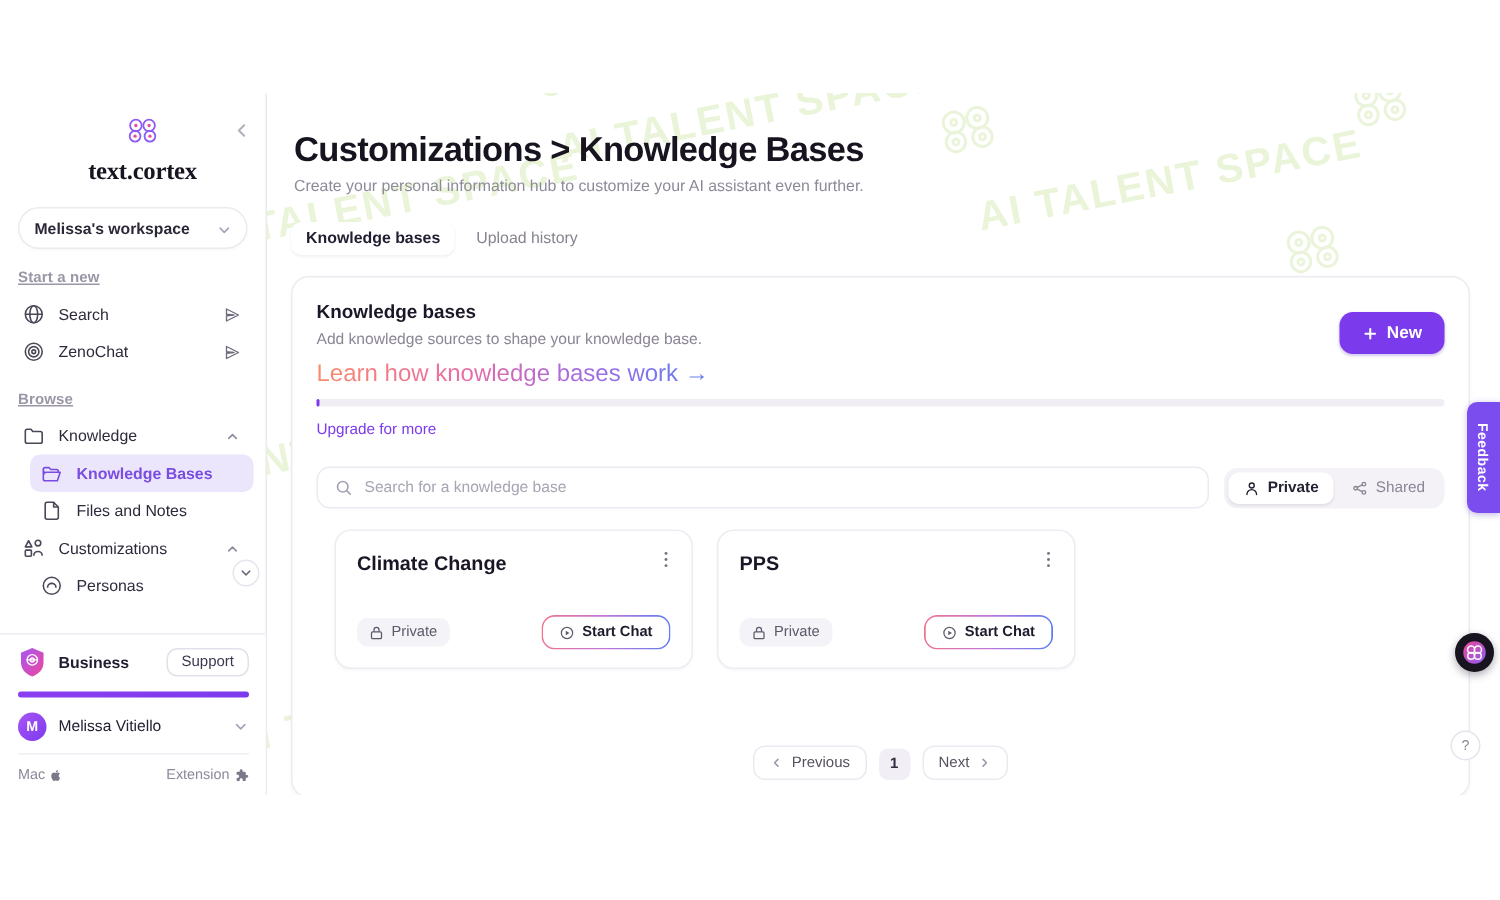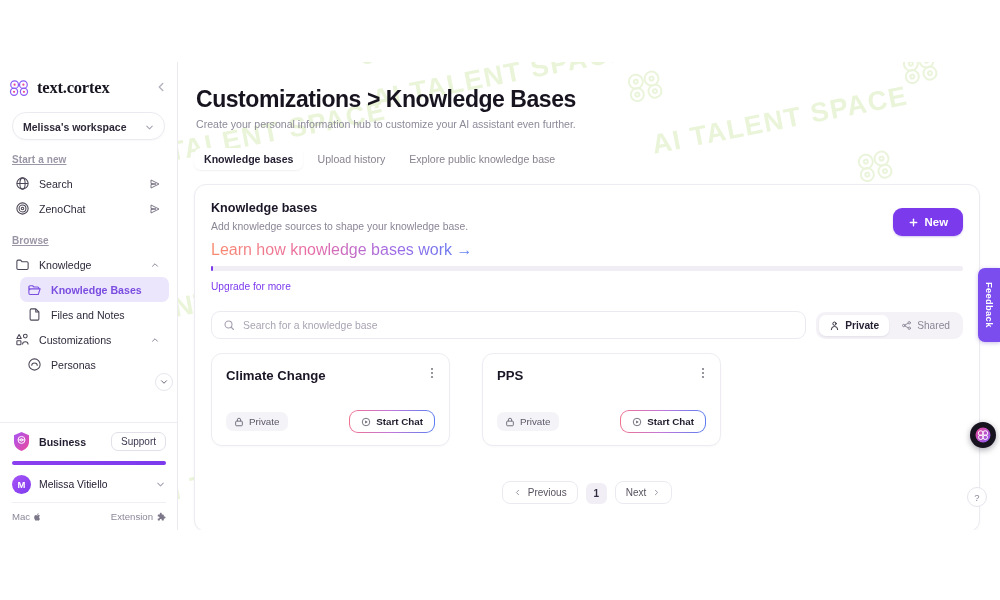--- a/index.html
+++ b/index.html
@@ -49,22 +49,23 @@
     position: absolute;
     left: 0; top: 62px;
     width: 178px; height: 468px;
     background: #ffffff;
     border-right: 1px solid #eceaf0;
     z-index: 20;
     overflow: hidden;
   }
   .brand {
     display: flex; align-items: center; gap: 7px;
-    padding: 16px 10px 0 8px;
+    padding: 16px 10px 0 23px;
     position: relative;
+    flex-direction: column;
   }
   .brand-logo { width: 22px; height: 19px; flex: 0 0 auto;}
   .brand-name {
     font-family: "Liberation Serif", serif;
     font-weight: 700; font-size: 16.5px; color: #17141f;
     letter-spacing: -0.2px;
   }
   .collapse-btn {
     position: absolute; right: 9px; top: 18px;
     width: 14px; height: 14px; color: #b4b0bd;
@@ -250,21 +251,21 @@
   .seg-btn {
     display:flex; align-items:center; gap: 5px;
     font-size: 10.2px; color: #8b8696; padding: 5px 10px;
     border-radius: 7px; cursor: pointer; border:none; background: transparent;
     font-family: "Liberation Sans", sans-serif;
   }
   .seg-btn .sgi { width: 11px; height: 11px; flex:0 0 auto;}
   .seg-btn.active { background: #fff; color: #241f31; font-weight: 700;
                     box-shadow: 0 1px 2px rgba(20,14,40,.08); }
 
-  .cards { display:flex; gap: 32px; margin-top: 14px; }
+  .cards { display:flex; gap: 16px; margin-top: 14px; margin-left: 12px; }
   .kb-card {
     width: 239px; height: 93px;
     border: 1px solid #eeecf2; border-radius: 11px;
     background: #fff; position: relative;
     box-shadow: 0 1px 2px rgba(25,18,50,.03);
     padding: 14px 14px 12px 14px;
     display:flex; flex-direction: column; justify-content: space-between;
     cursor: pointer;
   }
   .kb-title { font-size: 13.2px; font-weight: 700; color: #1b1626; }
@@ -286,21 +287,21 @@
     padding: 5px 11px; border-radius: 9px;
     background: #fff; cursor: pointer;
     border: 1px solid transparent;
     background-image: linear-gradient(#fff,#fff), linear-gradient(90deg,#f0728f 0%, #c277d8 48%, #5b7ef0 100%);
     background-origin: border-box;
     background-clip: padding-box, border-box;
   }
   .start-chat .sci { width: 10px; height: 10px; color: #5f5a6b; flex:0 0 auto;}
 
   .pager {
-    position: absolute; left: 0; right: 0; bottom: 27px;
+    position: absolute; left: 0; right: 0; bottom: 11px;
     display:flex; align-items:flex-end; justify-content:center; gap: 8px;
   }
   .pg-btn {
     display:flex; align-items:center; gap: 6px;
     font-size: 10px; color: #57525f; font-weight: 500;
     border: 1px solid #eceaf1; border-radius: 8px;
     background:#fff; padding: 5px 10px; cursor: pointer;
     font-family: "Liberation Sans", sans-serif;
   }
   .pg-btn .pi { width: 9px; height: 9px; color: #9b96a5; }
@@ -632,21 +633,20 @@
   <main class="main">
 
     <h1 class="page-title">
       <span>Customizations</span><span class="sep"> &gt; </span><span>Knowledge Bases</span>
     </h1>
     <p class="page-sub">Create your personal information hub to customize your AI assistant even further.</p>
 
     <nav class="tabs">
       <div class="tab active">Knowledge bases</div>
       <div class="tab">Upload history</div>
-      <div class="tab">Explore public knowledge base</div>
     </nav>
 
     <section class="panel">
       <div class="panel-h">Knowledge bases</div>
       <div class="panel-sub">Add knowledge sources to shape your knowledge base.</div>
       <a class="learn-link">Learn how knowledge bases work →</a>
 
       <button class="new-btn">
         <svg width="11" height="11" viewBox="0 0 24 24" fill="none" stroke="currentColor" stroke-width="3" stroke-linecap="round">
           <line x1="12" y1="5" x2="12" y2="19"></line>

